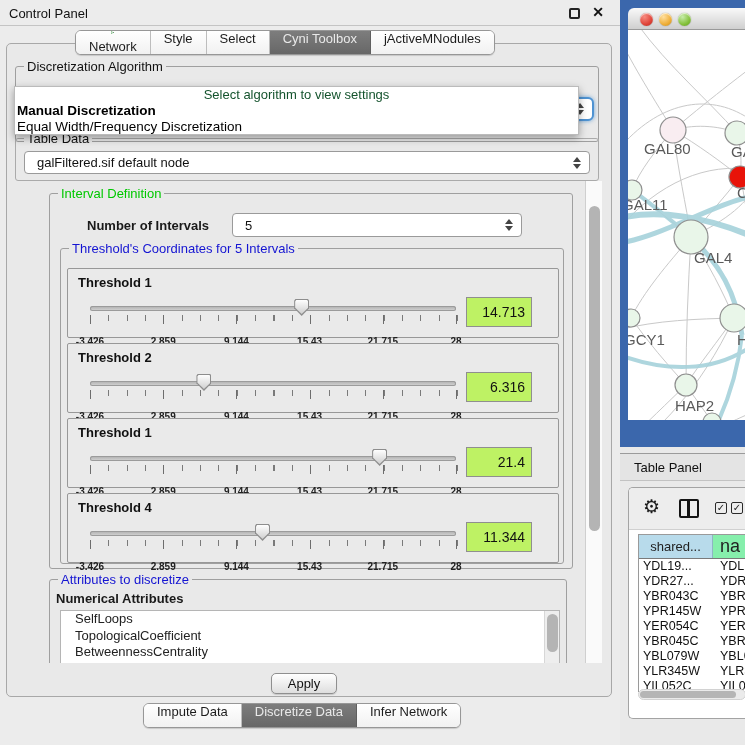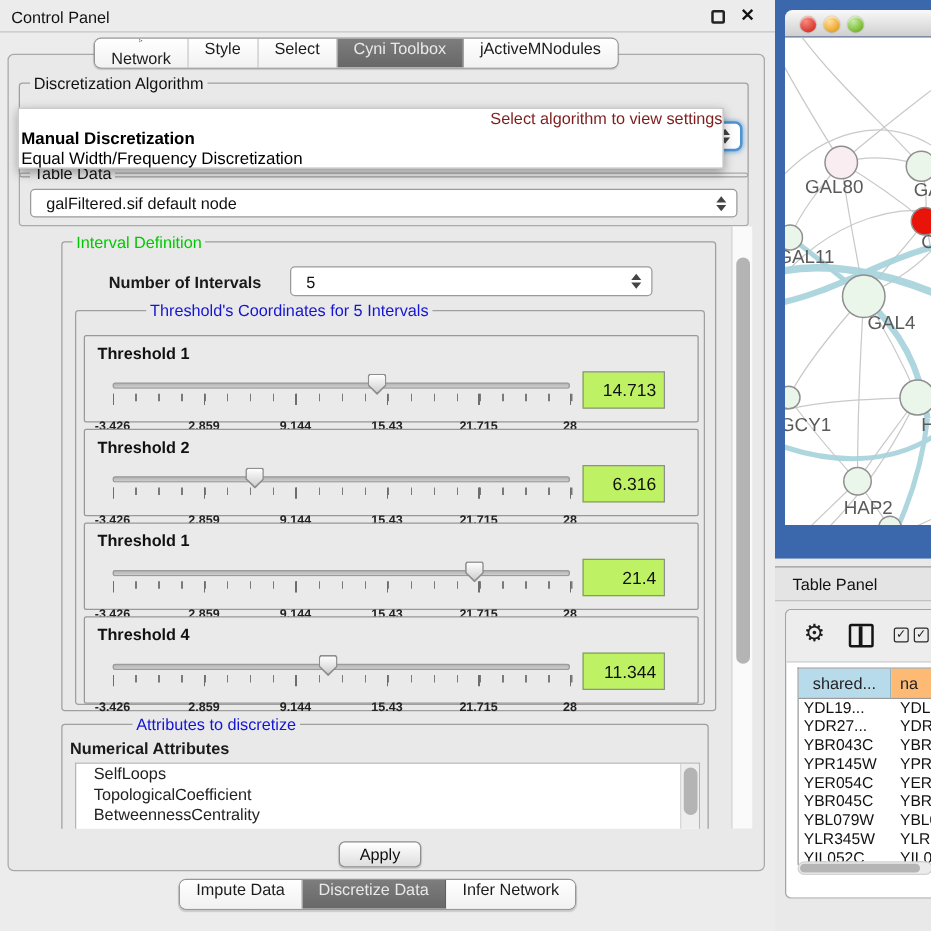--- a/index.html
+++ b/index.html
@@ -22,34 +22,34 @@
   .seg.selected { background:linear-gradient(#7d7d7d,#676767); color:#e9e9e9; border-right-color:#5f5f5f; }
   #top-tabs { left:75px; top:30px; }
   #bottom-tabs { left:143px; top:703px; }
 
   .content-panel { position:absolute; left:6px; top:43px; width:606px; height:654px; background:#e9e9e9; border:1px solid #a8a8a8; border-radius:5px; }
 
   .titled-group { position:absolute; border:1px solid #9f9f9f; border-radius:3px; }
   .group-title { position:absolute; top:-8px; left:8px; background:#e9e9e9; padding:0 3px; font-size:13px; line-height:15px; white-space:nowrap; }
   .gt-black { color:#111; }
   .gt-green { color:var(--group-title-green,#00c800); }
-  .gt-blue  { color:var(--group-title-blue,#1414d2);margin-left:48px; }
+  .gt-blue  { color:var(--group-title-blue,#1414d2); }
 
   
   .combo { position:absolute; background:#fff; border:1px solid #9a9a9a; border-radius:4px; font-size:13px; color:#111; cursor:pointer; display:flex; align-items:center; }
   .combo .val { padding-left:12px; flex:1; white-space:nowrap; overflow:hidden; }
   .stepper { width:16px; display:flex; flex-direction:column; align-items:center; justify-content:center; gap:2px; margin-right:4px; }
   .tri-up    { width:0; height:0; border-left:4px solid transparent; border-right:4px solid transparent; border-bottom:5px solid #444; }
   .tri-down  { width:0; height:0; border-left:4px solid transparent; border-right:4px solid transparent; border-top:5px solid #444; }
 
   .focus-combo { border:2px solid #4f93d2; box-shadow:0 0 4px rgba(79,147,210,.8); }
 
   
   #algo-popup { position:absolute; left:7px; top:42px; width:565px; height:49px; background:#fff; border:1px solid #bbb; box-shadow:0 3px 8px rgba(0,0,0,.35); z-index:20; }
-  .popup-hint { height:16px; text-align:right; color:#7f1d1d; font-size:13px; line-height:15px; }
+  .popup-hint { height:16px; text-align:center; color:#14532d; font-size:13px; line-height:15px; }
   .popup-item { height:16px; padding-left:2px; font-size:13.5px; line-height:16px; color:#000; cursor:pointer; white-space:nowrap; }
   .popup-item.bold { font-weight:bold; }
 
   
   #scroll-region { position:absolute; left:3px; top:137px; width:592px; height:482px; overflow:hidden; }
   .vscrollbar { position:absolute; right:0; top:0; width:17px; height:100%; background:#fafafa; border-left:1px solid #cfcfcf; }
   .vthumb { position:absolute; left:3px; width:11px; border-radius:6px; background:#b4b4b4; }
 
   
   .tbox { position:absolute; left:6px; width:492px; height:70px; border:1px solid #989898; background:#eaeaea; border-radius:2px; }
@@ -88,21 +88,21 @@
   .tp-body { position:absolute; left:8px; top:40px; width:117px; height:232px; background:#fff; border:1px solid #a3a3a3; border-right:none; border-radius:5px 0 0 5px; overflow:hidden; }
   .tp-toolbar { position:absolute; left:0; top:0; width:100%; height:42px; background:#ededed; border-bottom:1px solid #d0d0d0; }
   .gear-ico { position:absolute; left:14px; top:7px; font-size:19px; color:#1c1c1c; cursor:pointer; }
   .col-ico { position:absolute; left:50px; top:11px; width:20px; height:19px; border:2.5px solid #141414; border-radius:2px; cursor:pointer; }
   .col-ico::after { content:""; position:absolute; left:6px; top:0; width:2.5px; height:100%; background:#141414; }
   .chk-ico { position:absolute; top:14px; width:12px; height:12px; border:1.5px solid #2a2a2a; border-radius:2px; font-size:10px; line-height:10px; text-align:center; color:#222; cursor:pointer; }
   .chk-1 { left:86px; } .chk-2 { left:102px; }
   .tp-table { position:absolute; left:9px; top:46px; width:108px; border-left:1px solid #9a9a9a; border-top:1px solid #9a9a9a; }
   .tp-hrow { display:flex; height:24px; border-bottom:1px solid #7a7a7a; }
   .tp-hcell1 { width:74px; background:var(--header-blue,#b8dbeb); border-right:1px solid #8fb4c4; text-align:center; line-height:23px; font-size:13px; color:#222; overflow:hidden; white-space:nowrap; cursor:pointer; }
-  .tp-hcell2 { flex:1; background:#fdba74; padding-left:7px; line-height:23px; font-size:13px; color:#222; overflow:hidden; white-space:nowrap; cursor:pointer; }
+  .tp-hcell2 { flex:1; background:#86efac; padding-left:7px; line-height:23px; font-size:18px; color:#222; overflow:hidden; white-space:nowrap; cursor:pointer; }
   .tp-rows { height:133px; overflow:hidden; }
   .tp-row { display:flex; height:15px; cursor:pointer; }
   .tp-c1 { width:74px; padding-left:4px; font-size:12.5px; line-height:15px; color:#111; white-space:nowrap; overflow:hidden; }
   .tp-c2 { flex:1; padding-left:7px; font-size:12.5px; line-height:15px; color:#111; white-space:nowrap; overflow:hidden; }
   .hscrollbar { position:absolute; left:9px; bottom:18px; width:108px; height:11px; background:#ebebeb; border:1px solid #d2d2d2; border-radius:6px; }
   .hthumb { position:absolute; left:1px; top:1px; width:96px; height:7px; background:#b5b5b5; border-radius:5px; }
 
   .net-tab-icon { width:13px; height:13px; }
 </style>
 </head>

